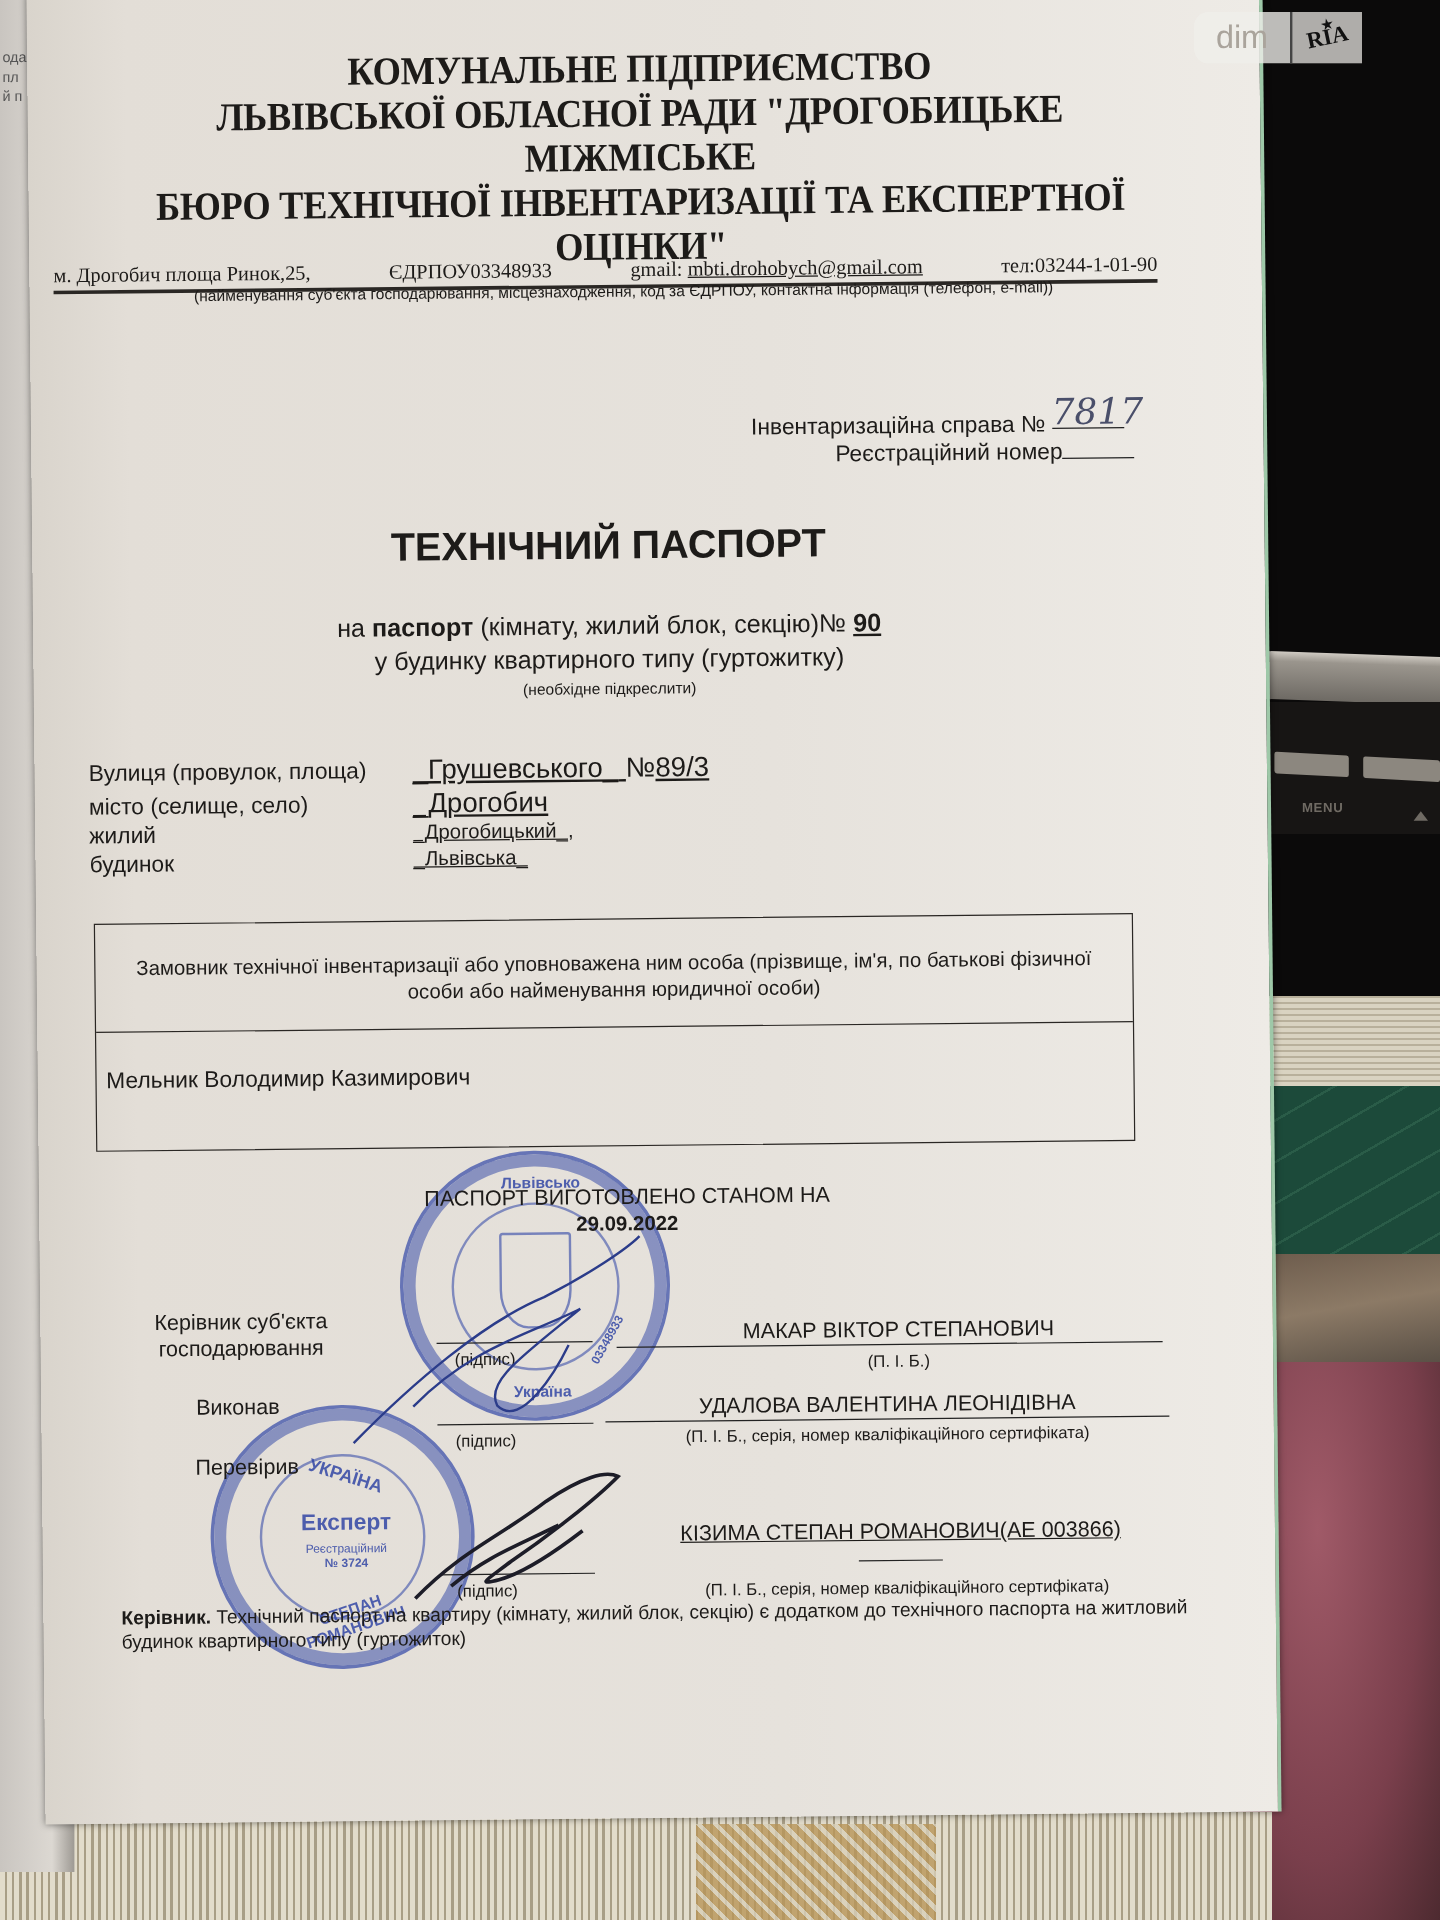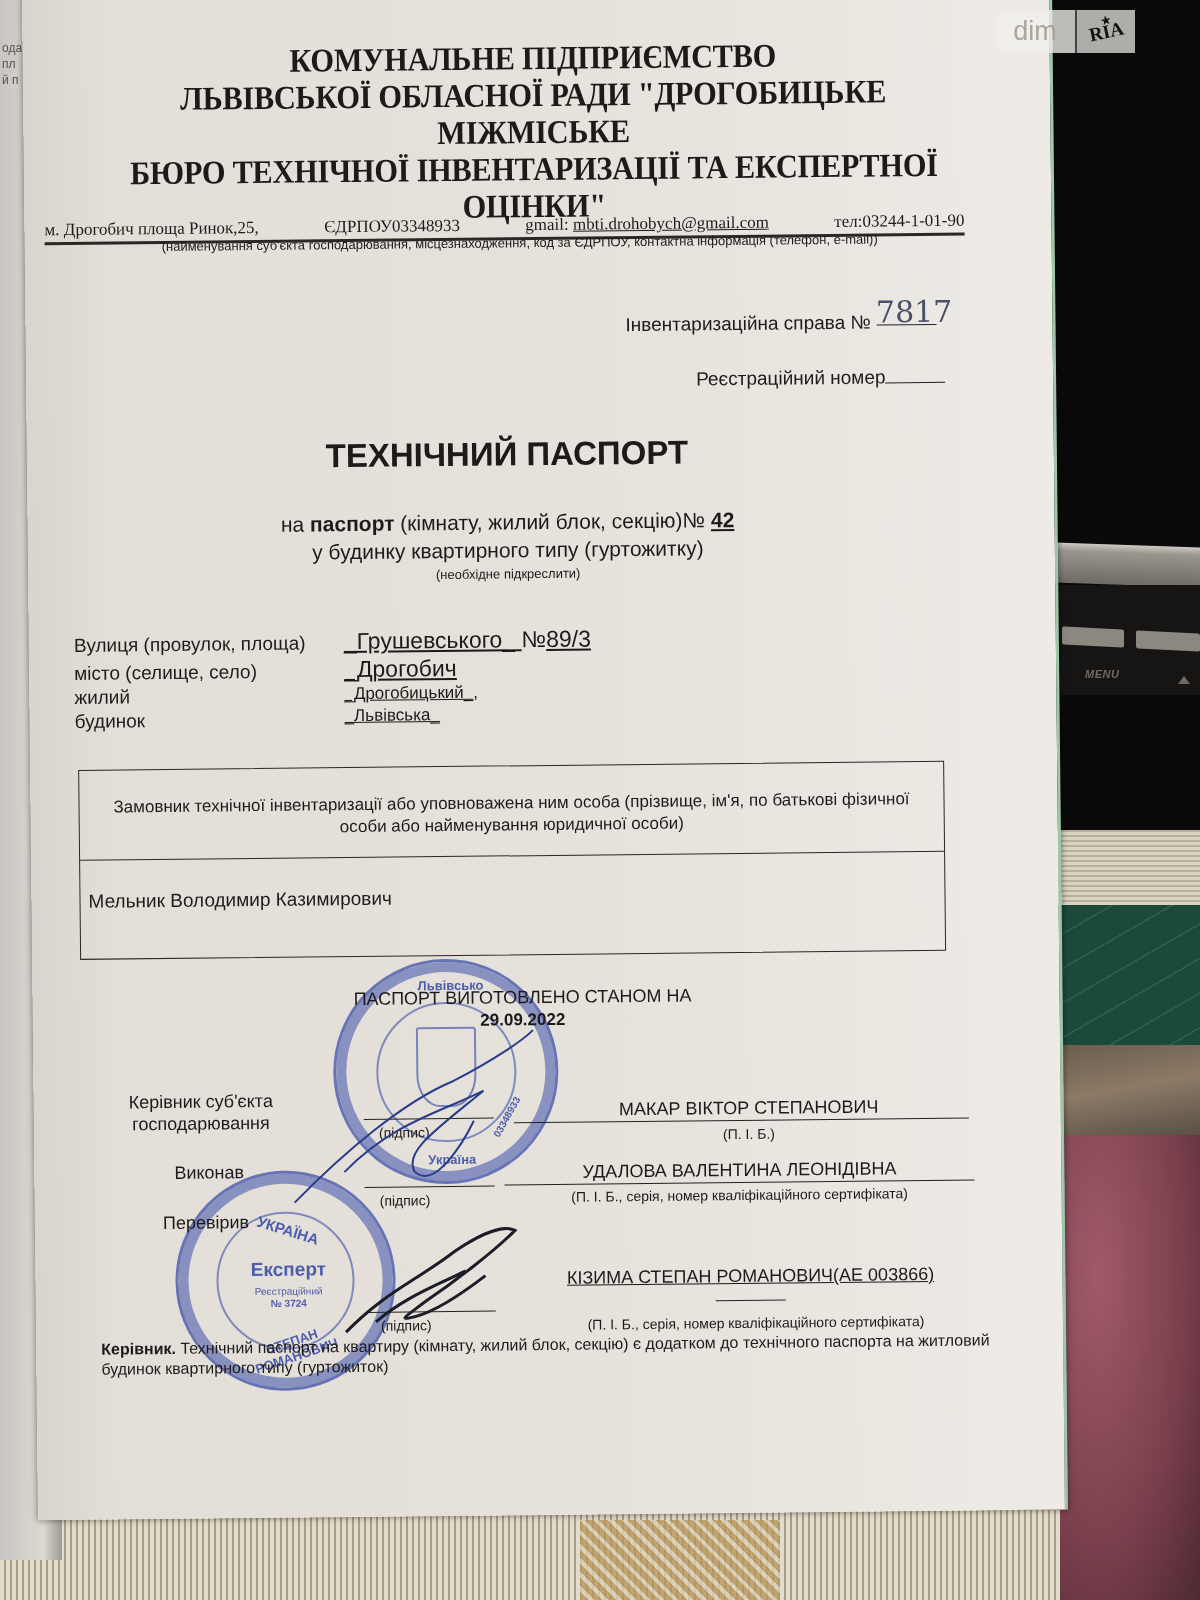--- a/index.html
+++ b/index.html
@@ -23,21 +23,21 @@
   .bg-monitor-panel {
     position: absolute; left: 1055px; top: 585px; width: 145px; height: 110px;
     background: #171514;
   }
   .bg-monitor-btn {
     position: absolute; height: 18px; background: #8c877f; border-radius: 2px;
     transform: skewY(3deg);
   }
   .bg-monitor-label {
     position: absolute; left: 1085px; top: 668px; font-size: 11px; font-weight: bold;
-    color: #6f6a63; letter-spacing: 0.5px; font-style: italic;
+    color: #6f6a63; letter-spacing: 0.5px; 
   }
   .bg-monitor-arrow {
     position: absolute; left: 1178px; top: 676px; width: 0; height: 0;
     border-left: 6px solid transparent; border-right: 6px solid transparent;
     border-bottom: 8px solid #6f6a63;
   }
   .bg-cloth-top {
     position: absolute; left: 1030px; top: 830px; width: 170px; height: 80px;
     background: repeating-linear-gradient(0deg, #d9d3c1 0 3px, #b8b09b 3px 5px);
   }
@@ -94,22 +94,22 @@
   .contact-row .email-link { text-decoration: underline; }
   .contact-caption {
     position: absolute; left: 70px; top: 245px; width: 850px; text-align: center;
     font-size: 13px;
   }
   .inv-row {
     position: absolute; left: 600px; top: 320px; font-size: 19px;
   }
   .handwritten {
     display: inline-block; width: 60px; border-bottom: 1.5px solid #222;
-    font-family: "DejaVu Serif", serif; font-size: 30px;
-    color: #4a4f6a; text-align: center; line-height: 24px; transform: translateY(-6px);
+    font-family: "DejaVu Serif", serif; font-style: italic; font-size: 30px;
+    color: #4a4f6a; text-align: center; line-height: 24px; transform: translateY(-6px); margin-top: 32px;
   }
   .reg-row {
     position: absolute; left: 670px; top: 380px; font-size: 19px;
   }
   .blank-line { display: inline-block; width: 60px; border-bottom: 1.5px solid #222; height: 14px; }
   .doc-title {
     position: absolute; left: 280px; top: 445px; width: 400px; text-align: center;
     font-size: 33px; font-weight: bold;
   }
   .subtitle1 {
@@ -239,21 +239,21 @@
   <div class="reg-row">
     <span>Реєстраційний номер</span><span class="blank-line"></span>
   </div>
 
   <div class="doc-title">ТЕХНІЧНИЙ ПАСПОРТ</div>
 
   <div class="subtitle1">
     <span>на</span>
     <b>паспорт</b>
     <span>(кімнату, жилий блок, секцію)№</span>
-    <span class="num">42</span>
+    <span class="num">90</span>
   </div>
   <div class="subtitle2">у будинку квартирного типу (гуртожитку)</div>
   <div class="subtitle-note">(необхідне підкреслити)</div>
 
   <div class="addr-label" style="top:640px;">Вулиця (провулок, площа)</div>
   <div class="addr-value addr-big" style="top:636px;">
     <span>_Грушевського_</span>
     <span style="text-decoration:none; display:inline-block;">№</span><span>89/3</span>
   </div>
 
@@ -296,21 +296,21 @@
 
   <div class="stamp" style="left:140px; top:1178px; width:220px; height:220px;">
     <div class="stamp-inner" style="left:38px; top:38px; width:138px; height:138px;"></div>
     <div class="stamp-text" style="left:55px; top:48px; width:110px; font-size:15px; transform:rotate(18deg);">УКРАЇНА</div>
     <div class="stamp-text" style="left:55px; top:85px; width:110px; font-size:19px;">Експерт</div>
     <div class="stamp-text" style="left:55px; top:112px; width:110px; font-size:10px; font-weight:normal;">Реєстраційний</div>
     <div class="stamp-text" style="left:55px; top:124px; width:110px; font-size:10px;">№ 3724</div>
     <div class="stamp-text" style="left:60px; top:160px; width:110px; font-size:13px; transform:rotate(-18deg);">СТЕПАН РОМАНОВИЧ</div>
   </div>
 
-  <div class="sig-label" style="left:140px; top:1168px;">Виконав</div>
+  <div class="sig-label" style="left:129px; top:1168px;">Виконав</div>
   <div class="sig-line" style="left:330px; top:1195px; width:130px;"></div>
   <div class="sig-caption" style="left:345px; top:1201px;">(підпис)</div>
   <div class="sig-name" style="left:480px; top:1172px; width:450px;">УДАЛОВА ВАЛЕНТИНА ЛЕОНІДІВНА</div>
   <div class="sig-line" style="left:470px; top:1194px; width:470px;"></div>
   <div class="sig-caption" style="left:475px; top:1199px; width:460px; text-align:center;">(П. І. Б., серія, номер кваліфікаційного сертифіката)</div>
 
   <div class="sig-label" style="left:128px; top:1218px;">Перевірив</div>
   <div class="sig-line" style="left:330px; top:1320px; width:130px;"></div>
   <div class="sig-caption" style="left:345px; top:1326px;">(підпис)</div>
   <div class="sig-name" style="left:505px; top:1278px; width:420px; text-decoration:underline;">КІЗИМА СТЕПАН РОМАНОВИЧ(АЕ 003866)</div>

